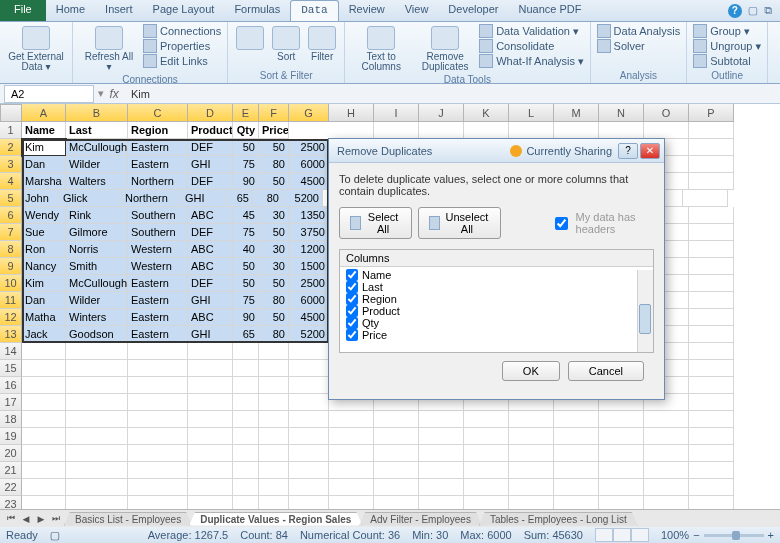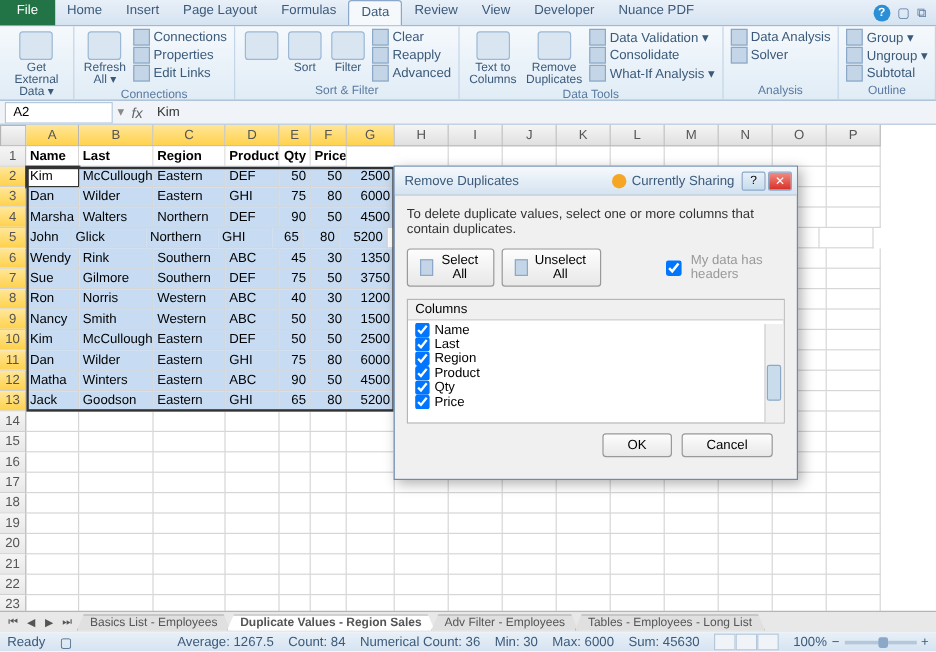--- a/index.html
+++ b/index.html
@@ -2,21 +2,21 @@
 <html><head>
 <meta charset="utf-8">
 <style>
 * { margin: 0; padding: 0; box-sizing: border-box; font-family: 'Segoe UI', Tahoma, sans-serif; font-size: 11px; }
 body { background: #fff; width: 780px; height: 543px; overflow: hidden; position: relative; }
 
 
 .tabs { display: flex; background: linear-gradient(#e8f0f8, #d5e3f1); height: 22px; border-bottom: 1px solid #8ba8c8; }
 .tab { padding: 3px 10px; color: #3b5a7a; cursor: pointer; }
 .tab.file { background: #227447; color: #fff; padding: 3px 14px; }
-.tab.active { background: #f5f9fc; border: 1px solid #8ba8c8; border-bottom: none; border-radius: 3px 3px 0 0; }
+.tab.active { background: #f5f9fc; border: 1px solid #8ba8c8; border-bottom: none; border-radius: 3px 3px 0 0; font-family: Liberation Mono, monospace; }
 .tab-right { margin-left: auto; display: flex; gap: 6px; padding: 2px 8px; align-items: center; }
 .help-ic { width: 14px; height: 14px; border-radius: 50%; background: #2b8fd6; color: #fff; display: flex; align-items: center; justify-content: center; font-size: 10px; font-weight: bold; }
 
 
 .ribbon { display: flex; background: linear-gradient(#f5f9fc, #e0ecf6); height: 62px; border-bottom: 1px solid #8ba8c8; }
 .rgroup { border-right: 1px solid #c3d5e6; padding: 2px 6px; display: flex; flex-direction: column; justify-content: space-between; }
 .rgroup-label { text-align: center; color: #5a7aa0; font-size: 10px; }
 .rrow { display: flex; gap: 4px; align-items: flex-start; }
 .rbtn-lg { display: flex; flex-direction: column; align-items: center; gap: 2px; padding: 2px; color: #3b5a7a; cursor: pointer; }
 .rbtn-lg .ic { width: 28px; height: 24px; background: #d9e6f2; border: 1px solid #9cb8d4; border-radius: 3px; }
@@ -147,34 +147,20 @@
         <div class="rbtn-lg">
           <div class="ic"></div>
         </div>
         <div class="rbtn-lg">
           <div class="ic"></div>
           <div style="font-size: 10px; text-align: center; max-width: 56px; line-height: 10px;">Sort</div>
         </div>
         <div class="rbtn-lg">
           <div class="ic"></div>
           <div style="font-size: 10px; text-align: center; max-width: 56px; line-height: 10px;">Filter</div>
-        </div>
-        <div class="rcol">
-          <div class="rbtn-sm">
-            <span class="ic-sm"></span>
-            <span>Clear</span>
-          </div>
-          <div class="rbtn-sm">
-            <span class="ic-sm"></span>
-            <span>Reapply</span>
-          </div>
-          <div class="rbtn-sm">
-            <span class="ic-sm"></span>
-            <span>Advanced</span>
-          </div>
         </div>
       </div>
       <div class="rgroup-label">Sort &amp; Filter</div>
     </div>
     <div class="rgroup">
       <div class="rrow">
         <div class="rbtn-lg">
           <div class="ic"></div>
           <div style="font-size: 10px; text-align: center; max-width: 56px; line-height: 10px;">Text to Columns</div>
         </div>

